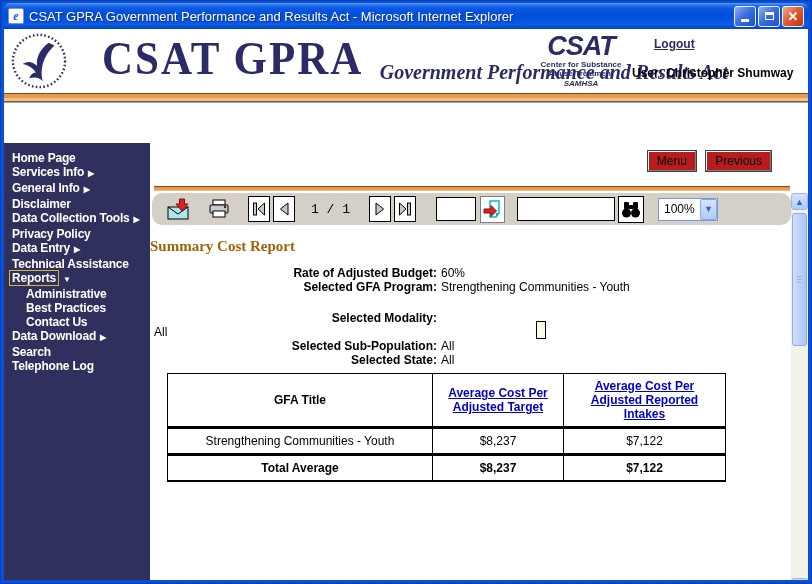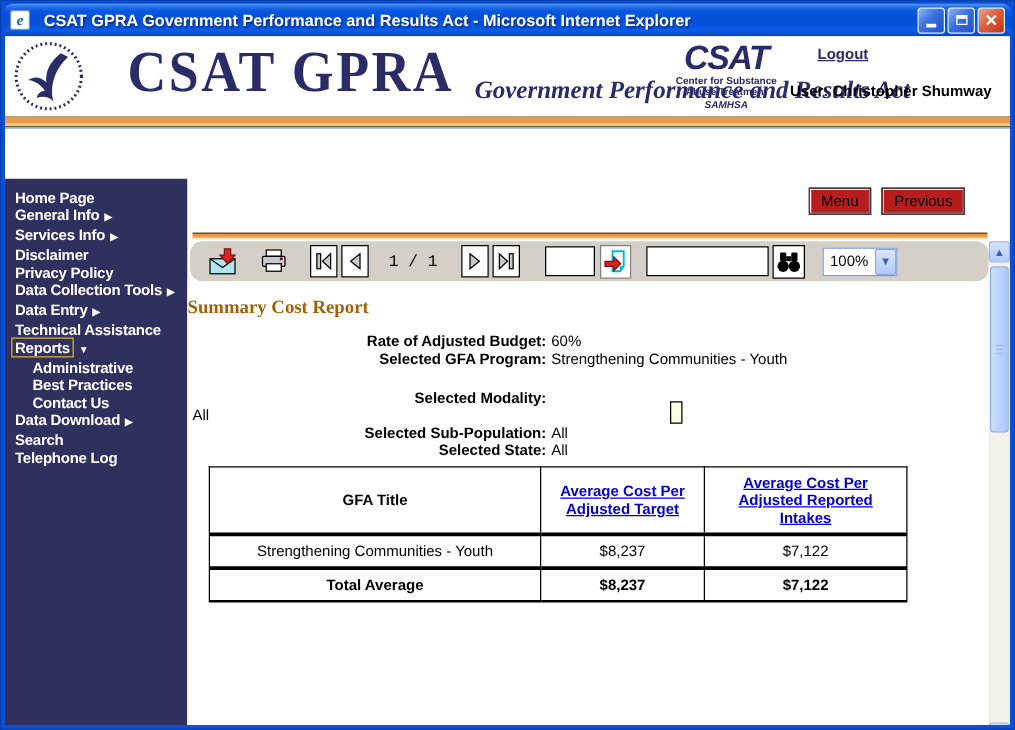--- a/index.html
+++ b/index.html
@@ -10,21 +10,21 @@
     box-shadow: inset 0 0 0 1px #0341B5; overflow:hidden; }
 
   
   .titlebar{ position:absolute; top:3px; left:3px; right:3px; height:26px;
     border-radius:7px 7px 0 0;
     background:linear-gradient(180deg,#5E9AF4 0%,#2571EC 9%,#0A57E2 22%,#0350D9 40%,#0351DC 62%,#0C5CE6 82%,#0345BE 100%);
     display:flex; align-items:center; padding:0 5px; }
   .title-icon{ width:16px; height:16px; background:#fff; border:1px solid #7d97c0;
     color:#1a5bd6; font:italic bold 12px "Liberation Serif",serif; text-align:center; line-height:14px;
     border-radius:2px; flex:0 0 auto; }
-  .title-text{ flex:1; margin-left:11px; color:#fff; font-weight:bold; font-size:13px;
+  .title-text{ flex:1; margin-left:5px; color:#fff; font-weight:normal; font-size:13px;
     text-shadow:1px 1px 1px #10308e; white-space:nowrap; overflow:hidden; }
   .win-btn{ width:22px; height:21px; margin-left:2px; border-radius:3px; border:1px solid #E8F0FC;
     display:flex; align-items:center; justify-content:center; color:#fff; cursor:pointer; flex:0 0 auto; }
   .win-btn.blue{ background:linear-gradient(135deg,#8FB2F4 0%,#3A70E0 45%,#1E50C6 100%); }
   .win-btn.red{ background:linear-gradient(135deg,#F2A988 0%,#DE6038 45%,#BE3410 100%); }
   .glyph-min{ width:8px; height:3px; background:#fff; margin-top:9px; }
   .glyph-max{ width:9px; height:8px; border:1px solid #fff; border-top:3px solid #fff; }
   .glyph-close{ font-size:13px; font-weight:bold; line-height:13px; }
 
   
@@ -166,25 +166,25 @@
         <a class="logout">Logout</a>
         <div class="user-name">User: Christopher Shumway</div>
       </div>
     </div>
 
     <div class="orange-bar"></div>
 
     <div class="main">
       <div class="sidebar">
           <div class="sb-item"><span class="sb-label">Home Page</span></div>
+          <div class="sb-item"><span class="sb-label">Services Info</span><span class="sb-arrow">▶</span></div>
           <div class="sb-item"><span class="sb-label">General Info</span><span class="sb-arrow">▶</span></div>
-          <div class="sb-item"><span class="sb-label">Services Info</span><span class="sb-arrow">▶</span></div>
           <div class="sb-item"><span class="sb-label">Disclaimer</span></div>
+          <div class="sb-item"><span class="sb-label">Data Collection Tools</span><span class="sb-arrow">▶</span></div>
           <div class="sb-item"><span class="sb-label">Privacy Policy</span></div>
-          <div class="sb-item"><span class="sb-label">Data Collection Tools</span><span class="sb-arrow">▶</span></div>
           <div class="sb-item"><span class="sb-label">Data Entry</span><span class="sb-arrow">▶</span></div>
           <div class="sb-item"><span class="sb-label">Technical Assistance</span></div>
           <div class="sb-item"><span class="sb-label selected">Reports</span><span class="sb-arrow">▼</span></div>
           <div class="sb-item sub"><span class="sb-label">Administrative</span></div>
           <div class="sb-item sub"><span class="sb-label">Best Practices</span></div>
           <div class="sb-item sub"><span class="sb-label">Contact Us</span></div>
           <div class="sb-item"><span class="sb-label">Data Download</span><span class="sb-arrow">▶</span></div>
           <div class="sb-item"><span class="sb-label">Search</span></div>
           <div class="sb-item"><span class="sb-label">Telephone Log</span></div>
         </div>

